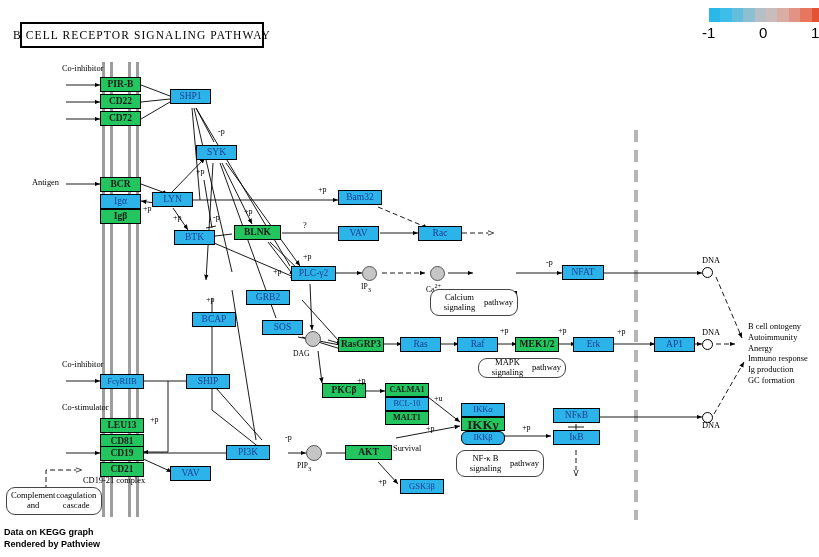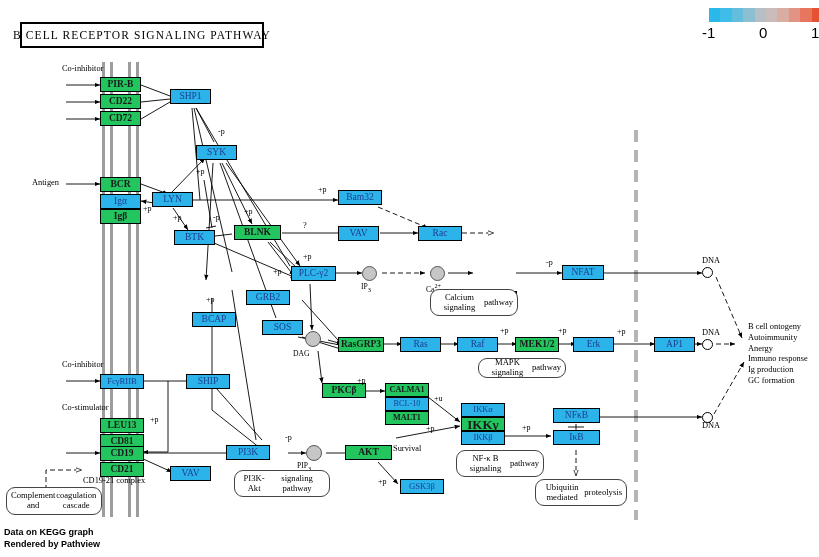--- a/index.html
+++ b/index.html
@@ -270,21 +270,21 @@
   <div class="node blue" style="left:100px;top:374px;width:44px;height:15px;font-size:8.6px;">FcγRIIB</div>
   <div class="node blue" style="left:186px;top:374px;width:44px;height:15px;">SHIP</div>
   <div class="node gray" style="left:306px;top:383px;width:44px;height:15px;margin-left:16px;">PKCβ</div>
 
   <div class="node gray" style="left:385px;top:383px;width:44px;height:14px;font-size:8.2px;overflow:hidden;">CALMA1</div>
   <div class="node blue" style="left:385px;top:397px;width:44px;height:14px;font-size:8.2px;">BCL-10</div>
   <div class="node gray" style="left:385px;top:411px;width:44px;height:14px;font-size:8.2px;">MALT1</div>
 
   <div class="node blue" style="left:461px;top:403px;width:44px;height:14px;font-size:8.4px;">IKKα</div>
   <div class="node gray" style="left:461px;top:417px;width:44px;height:14px;font-size:13px;">IKKγ</div>
-  <div class="node blue" style="left:461px;top:431px;width:44px;height:14px;font-size:8.4px;">IKKβ</div>
+  <div class="node blue" style="left:461px;top:431px;width:44px;height:14px;font-size:8.4px;border-radius:6px;">IKKβ</div>
 
   <div class="node blue" style="left:553px;top:408px;width:47px;height:15px;">NFκB</div>
   <div class="node blue" style="left:553px;top:430px;width:47px;height:15px;">IκB</div>
 
   <div class="node gray" style="left:100px;top:418px;width:44px;height:15px;">LEU13</div>
   <div class="node gray" style="left:100px;top:434px;width:44px;height:15px;">CD81</div>
   <div class="node gray" style="left:100px;top:446px;width:44px;height:15px;">CD19</div>
   <div class="node gray" style="left:100px;top:462px;width:44px;height:15px;">CD21</div>
 
   <div class="node blue" style="left:226px;top:445px;width:44px;height:15px;">PI3K</div>
@@ -312,30 +312,20 @@
   </div>
   <div class="mapbox" style="left:478px;top:358px;width:88px;height:20px;">
     <span>MAPK signaling</span>
       <br>
     <span>pathway</span>
   </div>
   <div class="mapbox" style="left:456px;top:450px;width:88px;height:27px;">
     <span>NF-κ B signaling</span>
       <br>
     <span>pathway</span>
-  </div>
-  <div class="mapbox" style="left:234px;top:470px;width:96px;height:27px;">
-    <span>PI3K-Akt</span>
-      <br>
-    <span>signaling pathway</span>
-  </div>
-  <div class="mapbox" style="left:535px;top:479px;width:92px;height:27px;">
-    <span>Ubiquitin mediated</span>
-      <br>
-    <span>proteolysis</span>
   </div>
   <div class="mapbox" style="left:6px;top:487px;width:96px;height:28px;">
     <span>Complement and</span>
       <br>
     <span>coagulation cascade</span>
   </div>
 
   <div class="lbl" style="left:62px;top:64px;">Co-inhibitor</div>
   <div class="lbl" style="left:62px;top:360px;">Co-inhibitor</div>
   <div class="lbl" style="left:62px;top:403px;">Co-stimulator</div>

